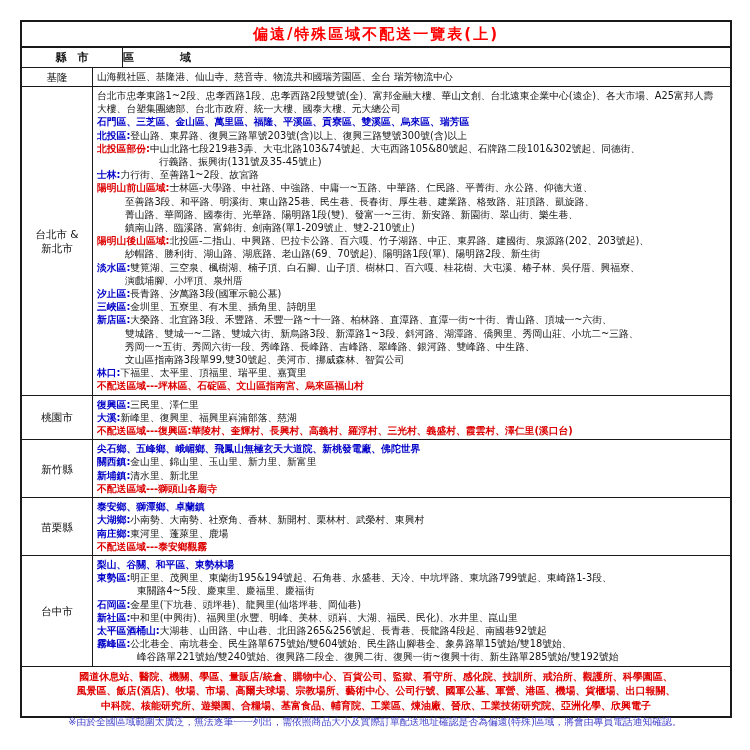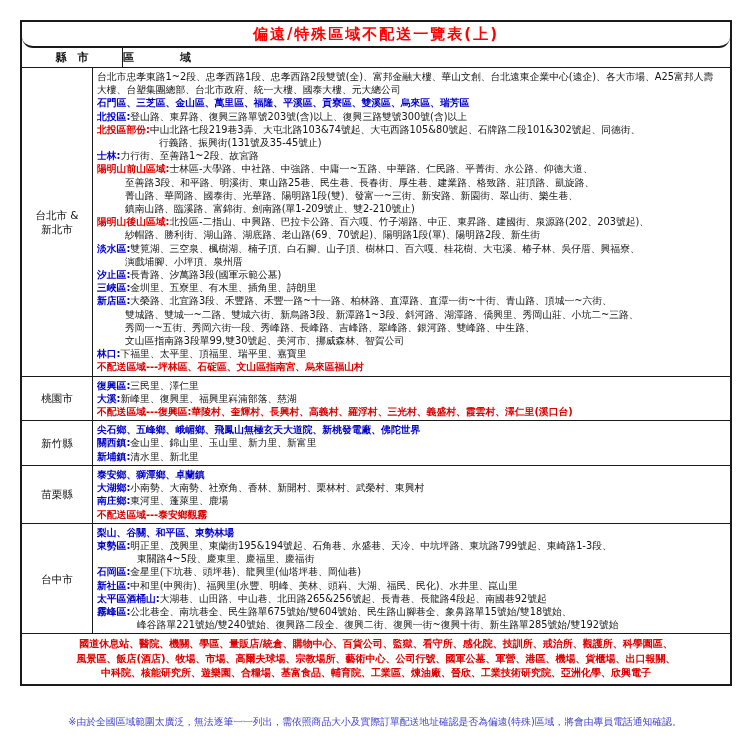--- a/index.html
+++ b/index.html
@@ -1,18 +1,18 @@
 <!DOCTYPE html>
 <html><head>
 <meta charset="utf-8">
 <style>
   html,body{margin:0;padding:0;background:#ffffff;}
   body{width:750px;height:750px;position:relative;font-family:"DejaVu Sans","Liberation Sans",sans-serif;}
   .table{position:absolute;left:20px;top:20px;width:708px;border:2px solid #1a1a1a;background:#fff;}
-  .title-row{text-align:center;font-weight:bold;font-size:15px;letter-spacing:2px;color:#ff0000;padding:3px 0 2px 0;border-bottom:2px solid #1a1a1a;border-radius:11px;}
+  .title-row{text-align:center;font-weight:bold;font-size:15px;letter-spacing:2px;color:#ff0000;padding:3px 0 2px 0;border-bottom:2px solid #1a1a1a;}
   .header-row{display:flex;border-bottom:1px solid #1a1a1a;font-weight:bold;font-size:11px;color:#111;}
   .header-county{width:68px;flex:none;border-right:1px solid #1a1a1a;text-align:center;padding:2px 16px;}
   .header-region{flex:1;text-align:left;padding:2px 0;letter-spacing:8px;}
   .body-row{display:flex;border-bottom:1px solid #1a1a1a;}
   .body-row:last-of-type{border-bottom:none;}
   .county-cell{width:68px;flex:none;border-right:1px solid #1a1a1a;display:flex;align-items:center;justify-content:center;text-align:center;font-size:10.5px;color:#111;white-space:pre-line;line-height:14px;padding:2px 1px;}
   .region-cell{flex:1;padding:2px 2px 2px 4px;min-width:0;}
   .line{font-size:9.8px;line-height:13.2px;white-space:nowrap;overflow:hidden;color:#141414;}
   .ind1{padding-left:28px;}
   .ind2{padding-left:40px;}
@@ -31,20 +31,26 @@
 </head>
 <body>
 
 <div class="table">
   <div class="title-row">偏遠/特殊區域不配送一覽表(上)</div>
   <div class="header-row">
     <div class="header-county">縣　市</div>
     <div class="header-region">區　　域</div>
   </div>
   <div id="rows">
+      <div class="body-row">
+        <div class="county-cell">基隆</div>
+        <div class="region-cell">
+          <div class="line"><span class="t-black">山海觀社區、基隆港、仙山寺、慈音寺、物流共和國瑞芳園區、全台 瑞芳物流中心</span></div>
+        </div>
+      </div>
       <div class="body-row">
         <div class="county-cell">台北市 &amp;
 新北市</div>
         <div class="region-cell">
           <div class="line"><span class="t-black">台北市忠孝東路1~2段、忠孝西路1段、忠孝西路2段雙號(全)、富邦金融大樓、華山文創、台北遠東企業中心(遠企)、各大市場、A25富邦人壽</span></div>
           <div class="line"><span class="t-black">大樓、台塑集團總部、台北市政府、統一大樓、國泰大樓、元大總公司</span></div>
           <div class="line"><span class="t-blue">石門區、三芝區、金山區、萬里區、福隆、平溪區、貢寮區、雙溪區、烏來區、瑞芳區</span></div>
           <div class="line"><span class="lab lab-blue">北投區:</span><span class="t-black">登山路、東昇路、復興三路單號203號(含)以上、復興三路雙號300號(含)以上</span></div>
           <div class="line"><span class="lab lab-red">北投區部份:</span><span class="t-black">中山北路七段219巷3弄、大屯北路103&amp;74號起、大屯西路105&amp;80號起、石牌路二段101&amp;302號起、同德街、</span></div>
           <div class="line ind3"><span class="t-black">行義路、振興街(131號及35-45號止)</span></div>
@@ -74,20 +80,21 @@
           <div class="line"><span class="lab lab-blue">大溪:</span><span class="t-black">新峰里、復興里、福興里嵙湳部落、慈湖</span></div>
           <div class="line"><span class="t-red">不配送區域---復興區:華陵村、奎輝村、長興村、高義村、羅浮村、三光村、義盛村、霞雲村、澤仁里(溪口台)</span></div>
         </div>
       </div>
       <div class="body-row">
         <div class="county-cell">新竹縣</div>
         <div class="region-cell">
           <div class="line"><span class="t-blue">尖石鄉、五峰鄉、峨嵋鄉、飛鳳山無極玄天大道院、新桃發電廠、佛陀世界</span></div>
           <div class="line"><span class="lab lab-blue">關西鎮:</span><span class="t-black">金山里、錦山里、玉山里、新力里、新富里</span></div>
           <div class="line"><span class="lab lab-blue">新埔鎮:</span><span class="t-black">清水里、新北里</span></div>
+          <div class="line"><span class="t-red">不配送區域---獅頭山各廟寺</span></div>
         </div>
       </div>
       <div class="body-row">
         <div class="county-cell">苗栗縣</div>
         <div class="region-cell">
           <div class="line"><span class="t-blue">泰安鄉、獅潭鄉、卓蘭鎮</span></div>
           <div class="line"><span class="lab lab-blue">大湖鄉:</span><span class="t-black">小南勢、大南勢、社寮角、香林、新開村、栗林村、武榮村、東興村</span></div>
           <div class="line"><span class="lab lab-blue">南庄鄉:</span><span class="t-black">東河里、蓬萊里、鹿場</span></div>
           <div class="line"><span class="t-red">不配送區域---泰安鄉觀霧</span></div>
         </div>

